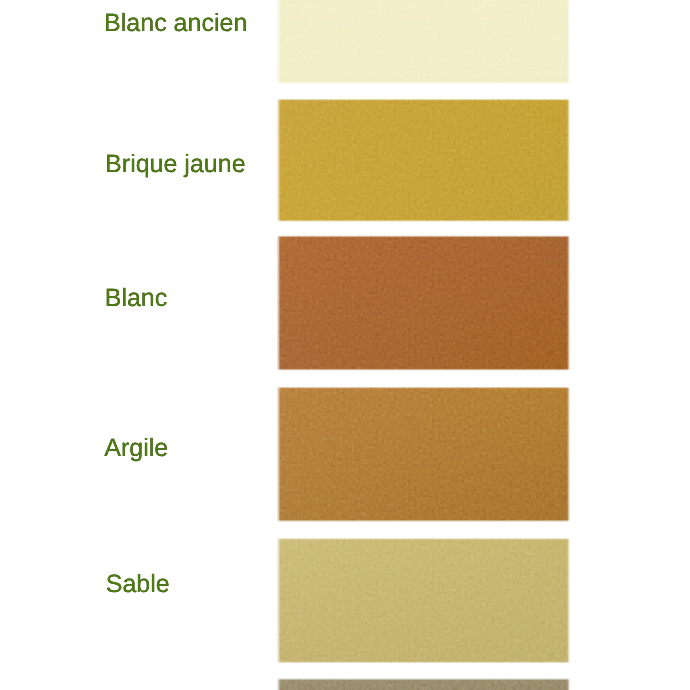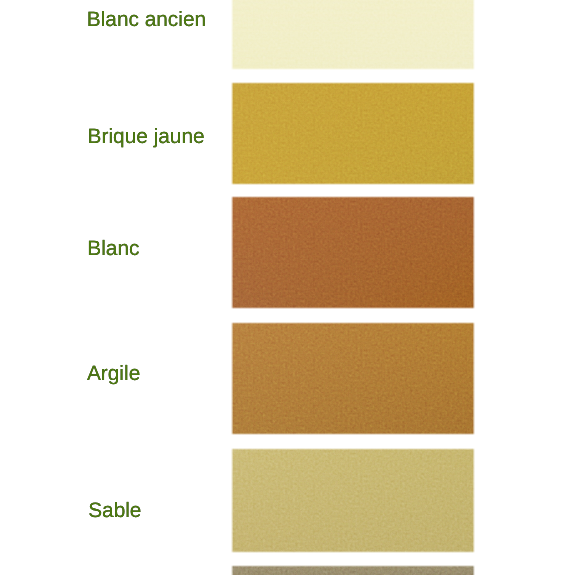--- a/index.html
+++ b/index.html
@@ -108,15 +108,15 @@
         <div class="swatch-grain"><svg width="100%" height="100%">
             <rect width="100%" height="100%" filter="url(#paperGrain)"></rect>
           </svg></div>
       </div>
     </div>
   <div id="label-column">
       <div class="swatch-label" style="left: 86.75px; top: 10.1px;">Blanc ancien</div>
       <div class="swatch-label" style="left: 87.6px; top: 127.37px;">Brique jaune</div>
       <div class="swatch-label" style="left: 87.25px; top: 239.27px;">Blanc</div>
       <div class="swatch-label" style="left: 86.95px; top: 363.6px;">Argile</div>
-      <div class="swatch-label" style="left: 88.15px; top: 501px;">Sable</div>
+      <div class="swatch-label" style="left: 88.15px; top: 477px;">Sable</div>
     </div>
 </div>
 
 </body></html>

